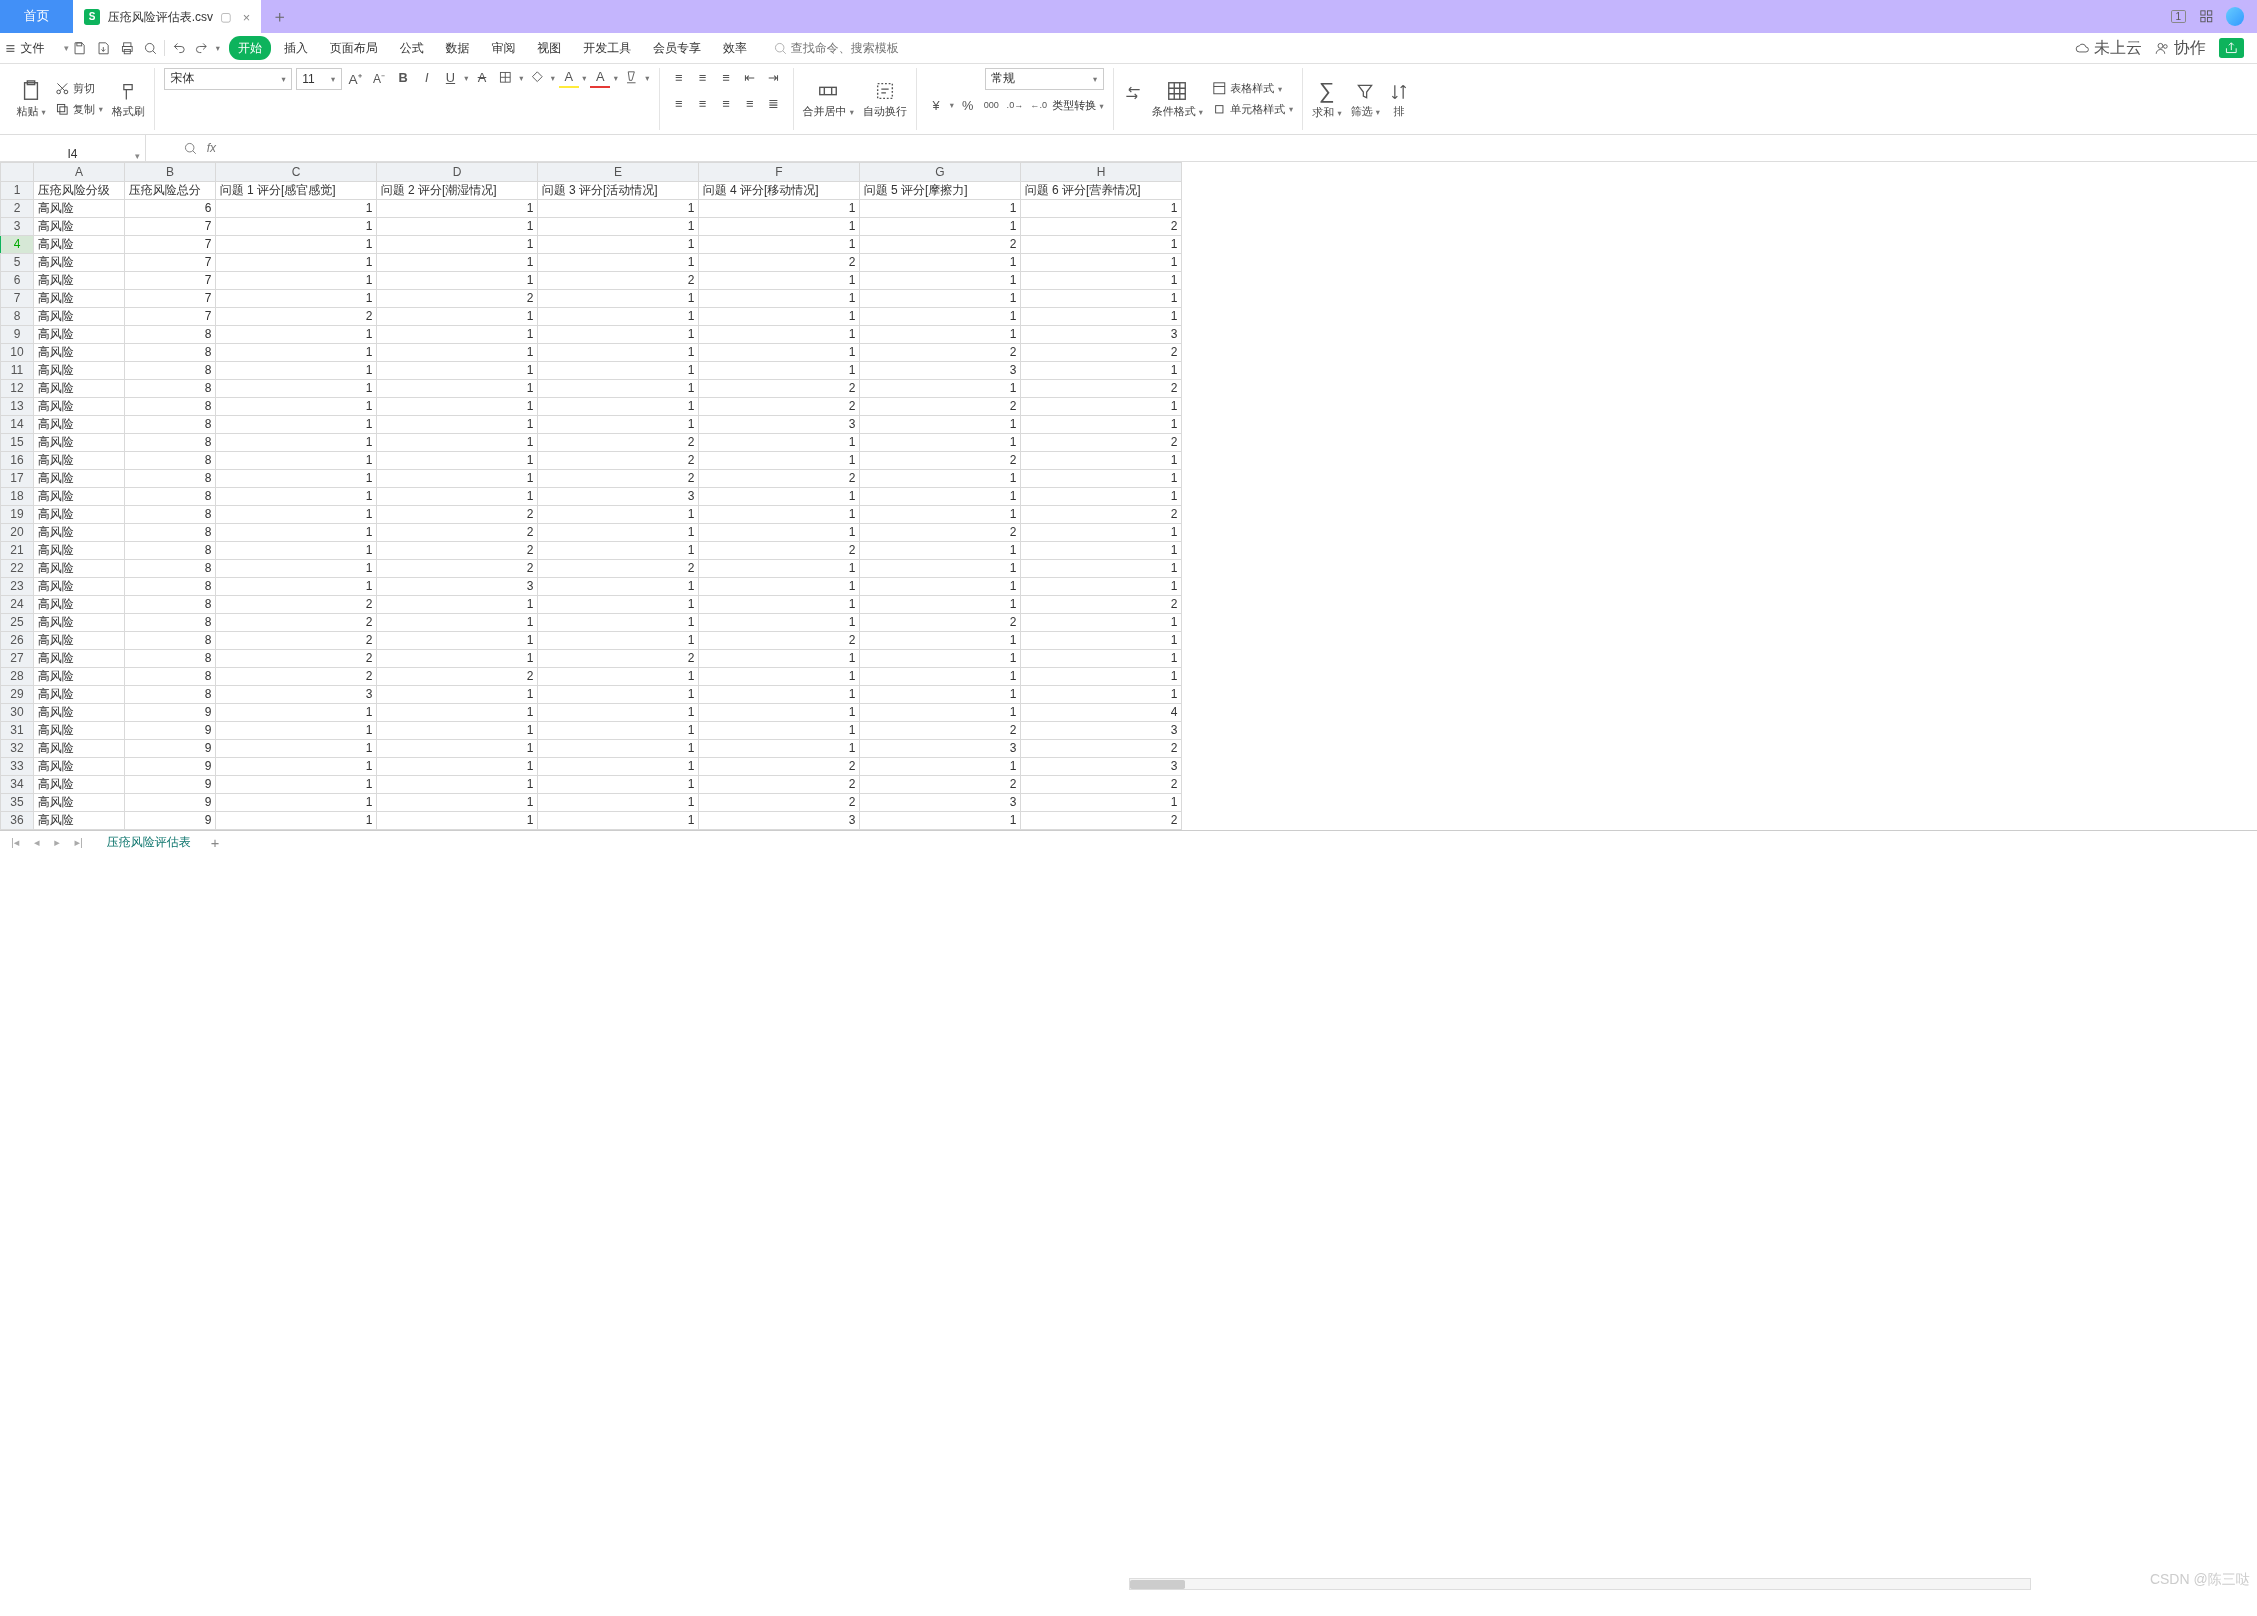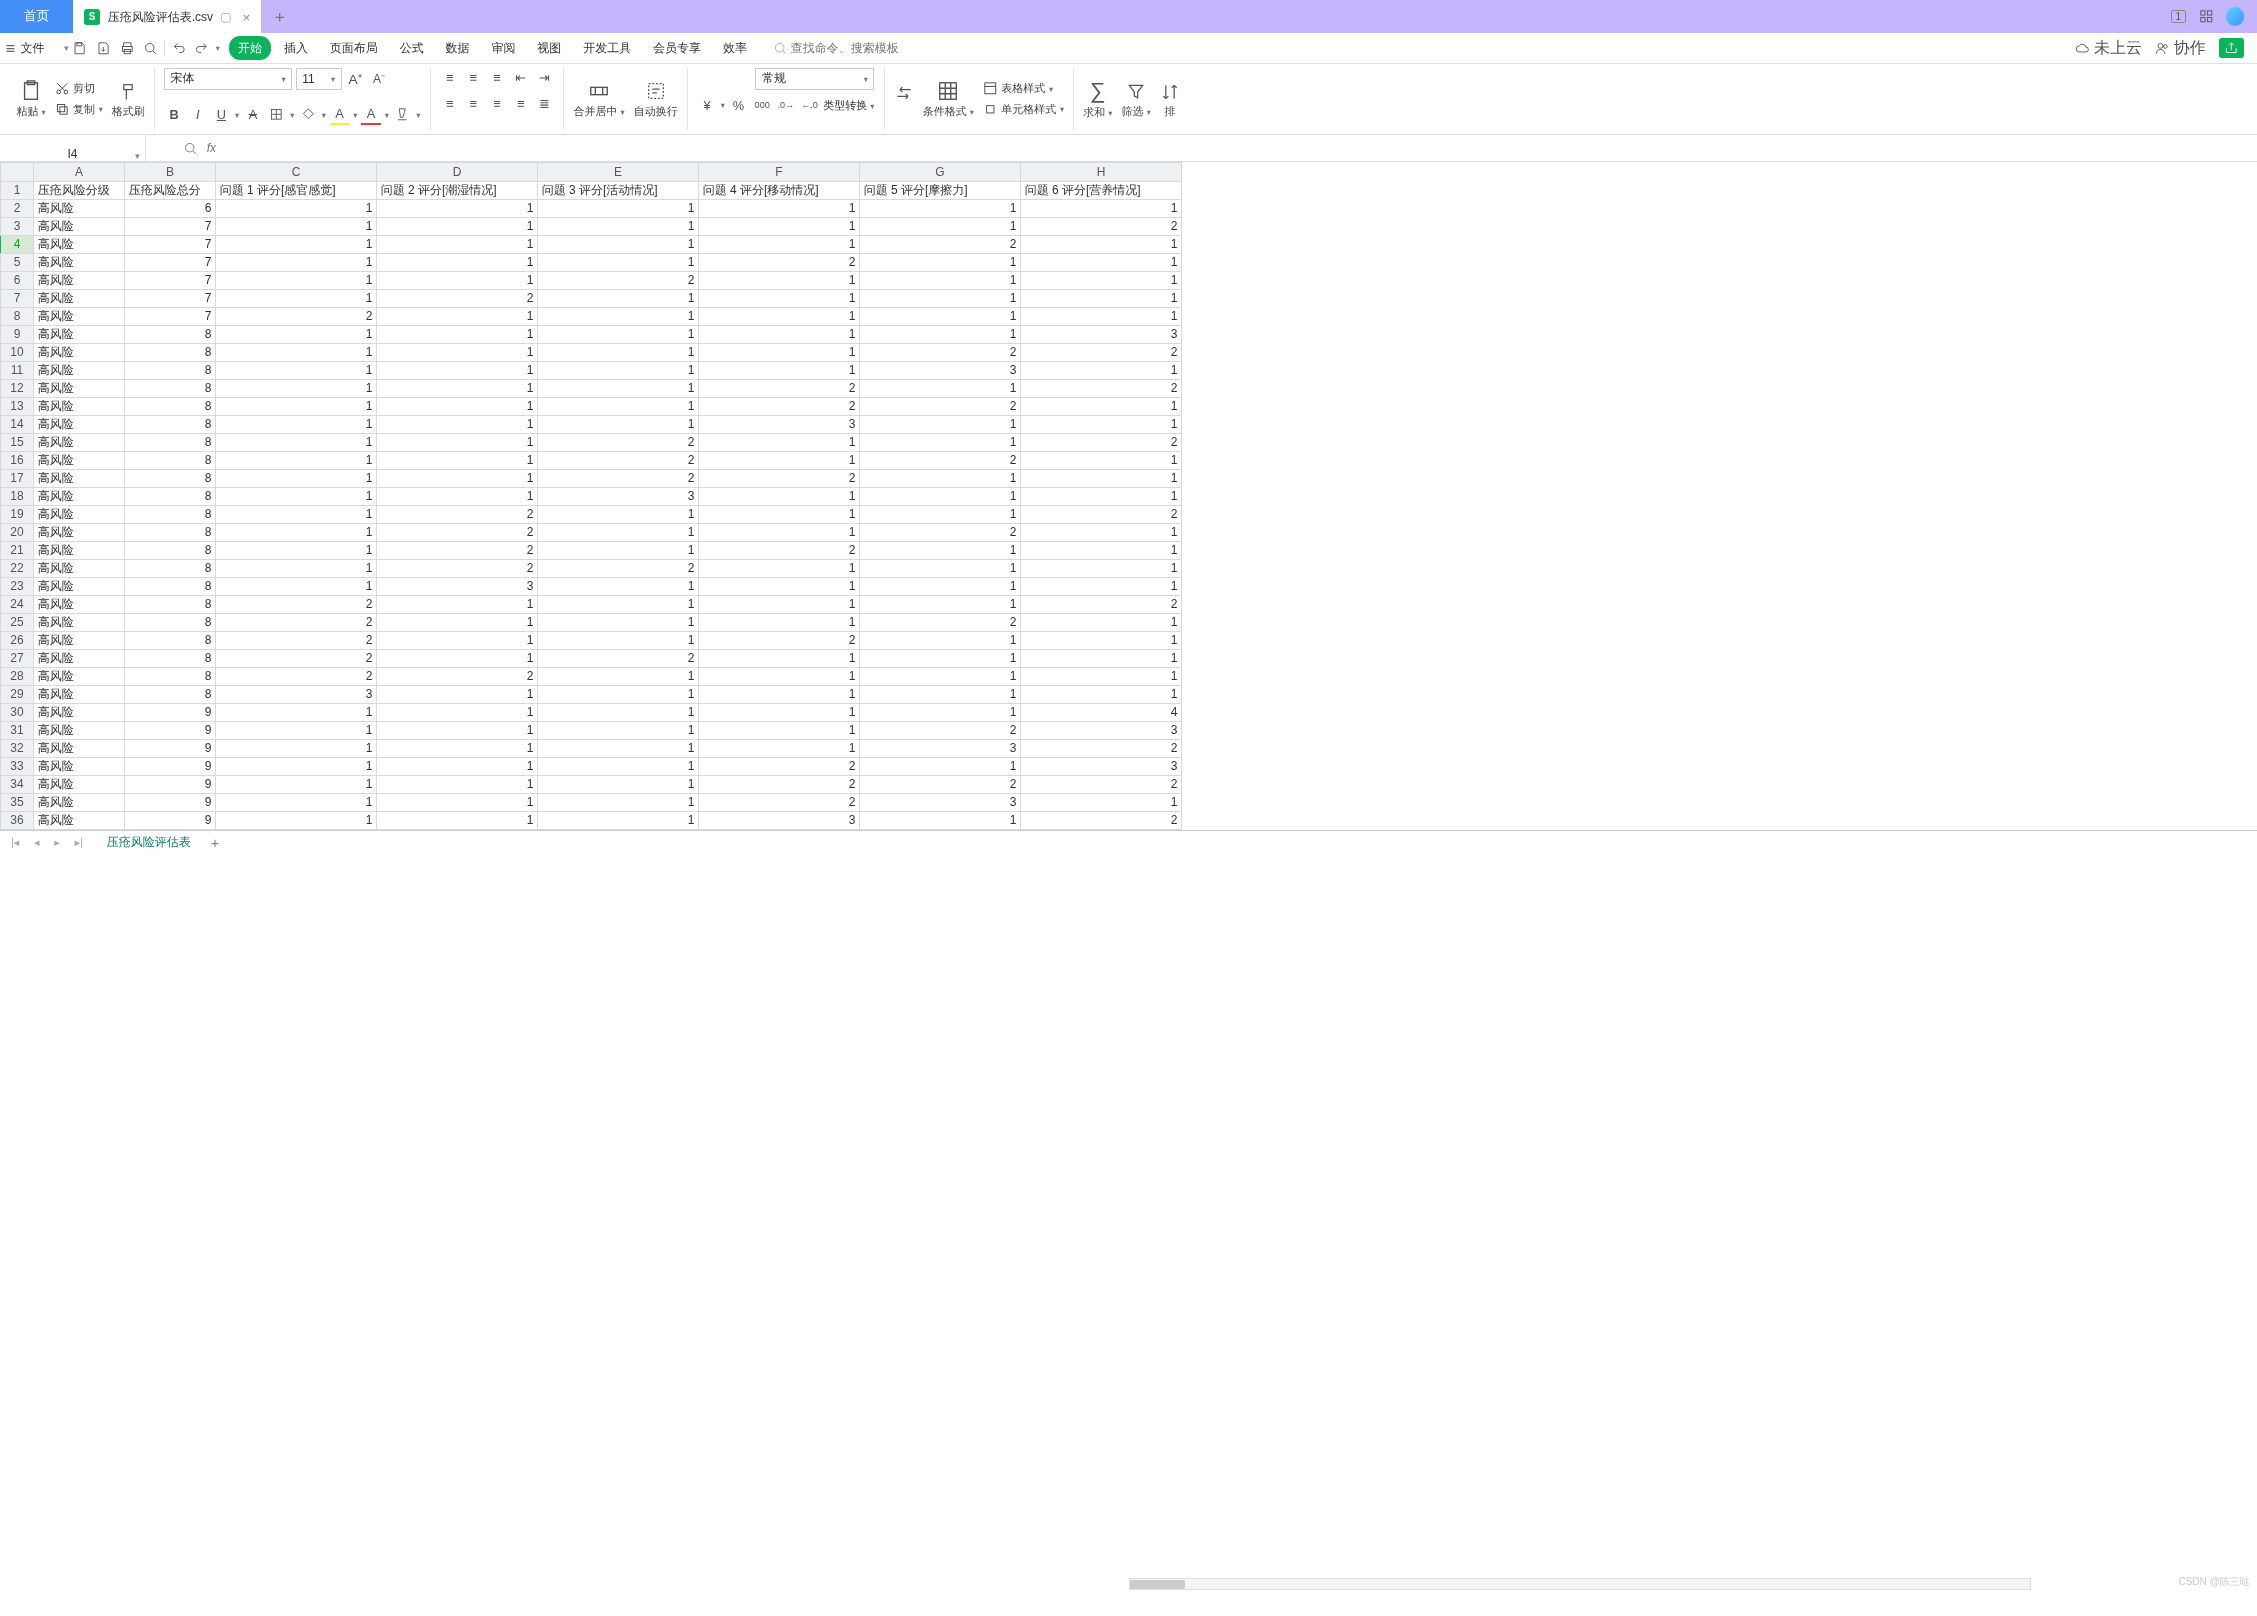--- a/index.html
+++ b/index.html
@@ -62,21 +62,21 @@
 table.sheet td.txt { text-align: left; }
 table.sheet td.num { text-align: right; }
 .corner { background: #eef1f4; border: 0.9px solid #d9d9d9; width: 33px; }
 .colA { width: 91px; } .colB { width: 91px; } .colw { width: 161px; }
 
 
 .sheettabs { height: 25.6px; border-top: 0.9px solid #ccc; display: flex; align-items: center; gap: 7.3px; padding: 0 7.3px; font-size: 12px; color: #666; position: relative; }
 .sheettabs .nav { color: #aaa; font-size: 11px; padding: 0 3.7px; }
 .sheettabs .stab { padding: 3.7px 12.8px; border-bottom: 1.8px solid #0db35c; color: #0f766e; font-weight: 500; }
 .sheettabs .add { font-size: 14.6px; color: #888; }
-.watermark { position: absolute; right: 7.3px; bottom: 27.4px; font-size: 10px; color: #ccc; }
+.watermark { position: absolute; right: 7.3px; bottom: 27.4px; font-size: 14px; color: #ccc; }
 
 .hscroll { position: absolute; left: 50%; bottom: 25.6px; height: 12.8px; width: 40%; background: #f5f5f5; border: 0.9px solid #ddd; }
 .hscroll .thumb { position: absolute; left: 0; top: 0.9px; height: 9.1px; width: 55px; background: #ccc; border-radius: 1.8px; }
 
 svg.i { width: 14.6px; height: 14.6px; stroke: currentColor; fill: none; stroke-width: 1.5; vertical-align: middle; }
 </style>
 </head>
 <body>
 
 <div class="titlebar">
@@ -202,21 +202,21 @@
     </div>
     <div class="vbtn">
       <span class="ic"><svg class="i" style="width:20px;height:20px" viewBox="0 0 24 24">
             <path d="M7 3h10v6H7z"></path>
             <path d="M10 9v12"></path>
           </svg></span>
       <span>格式刷</span>
     </div>
   </div>
 
-  <div class="rgroup" style="flex-direction:column;align-items:flex-start;gap:15px">
+  <div class="rgroup" style="align-items:flex-start;gap:4px">
     <div class="font-row">
       <div class="font-name">
           <span>宋体</span>
           <span class="dd">▾</span>
         </div>
       <div class="font-size">
           <span>11</span>
           <span class="dd">▾</span>
         </div>
       <span class="fmt-btn" style="font-size:13.7px">A⁺</span>

